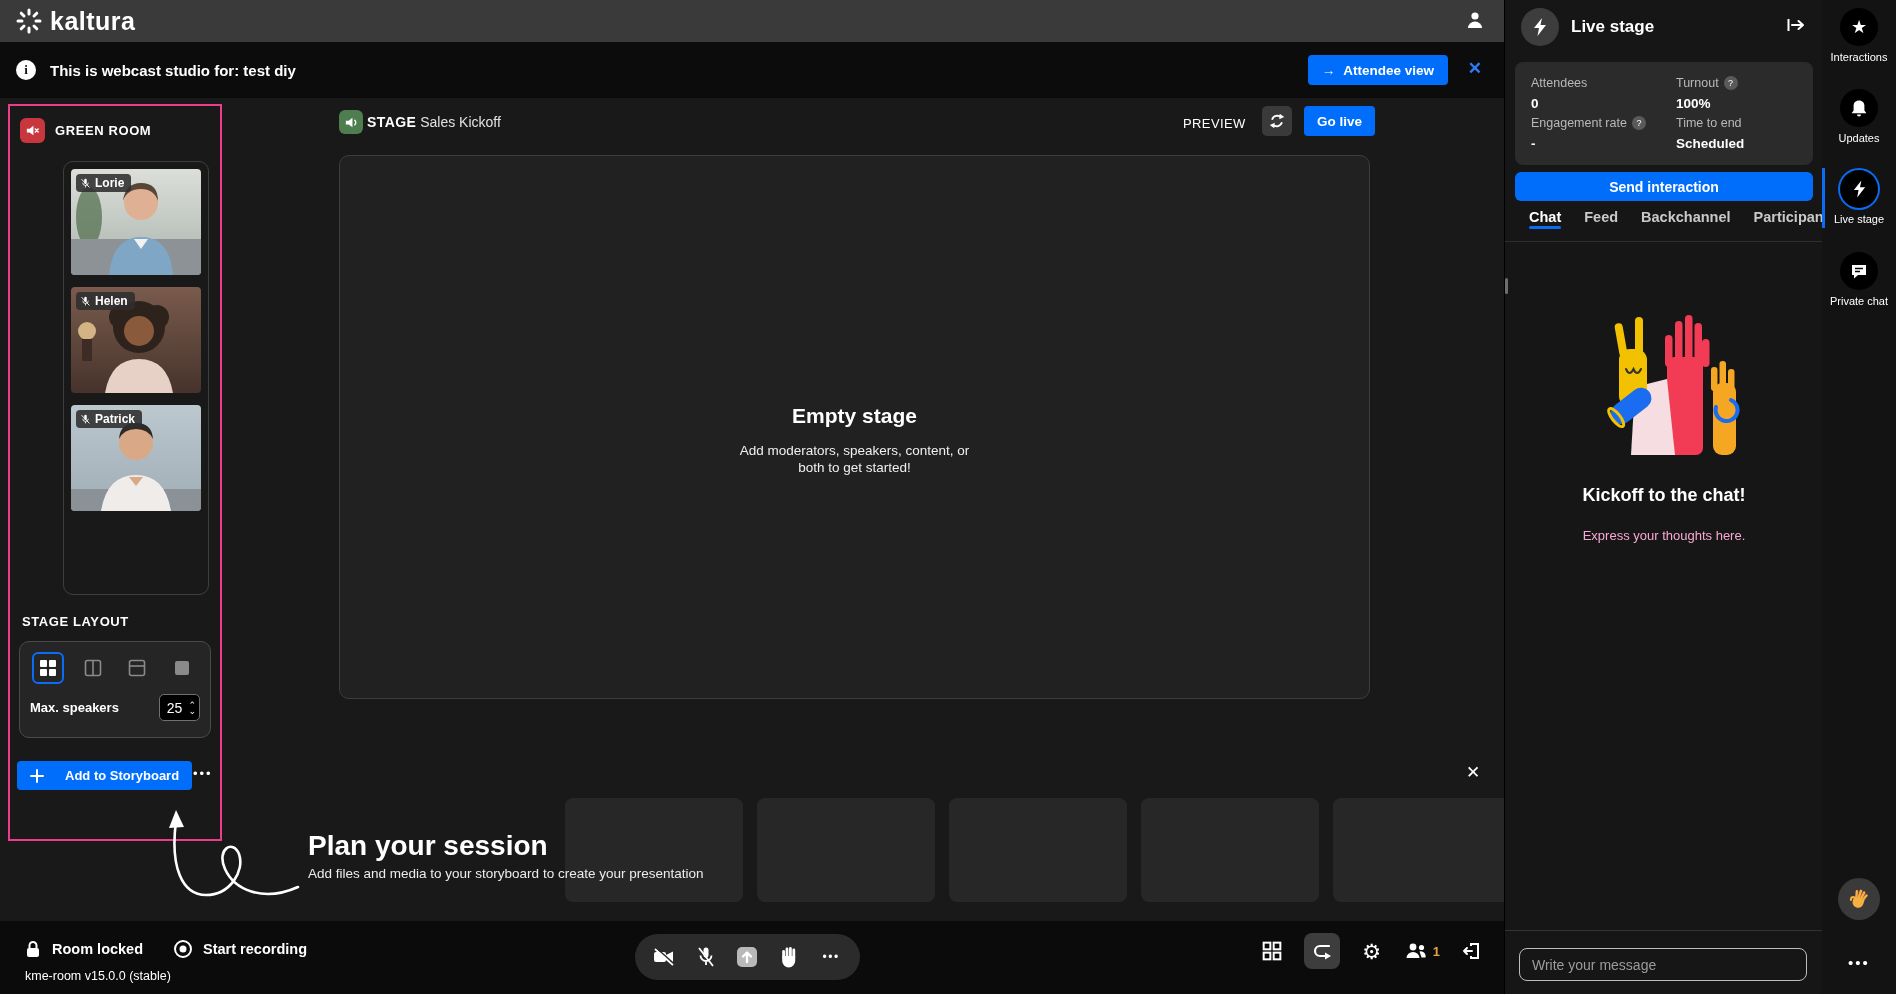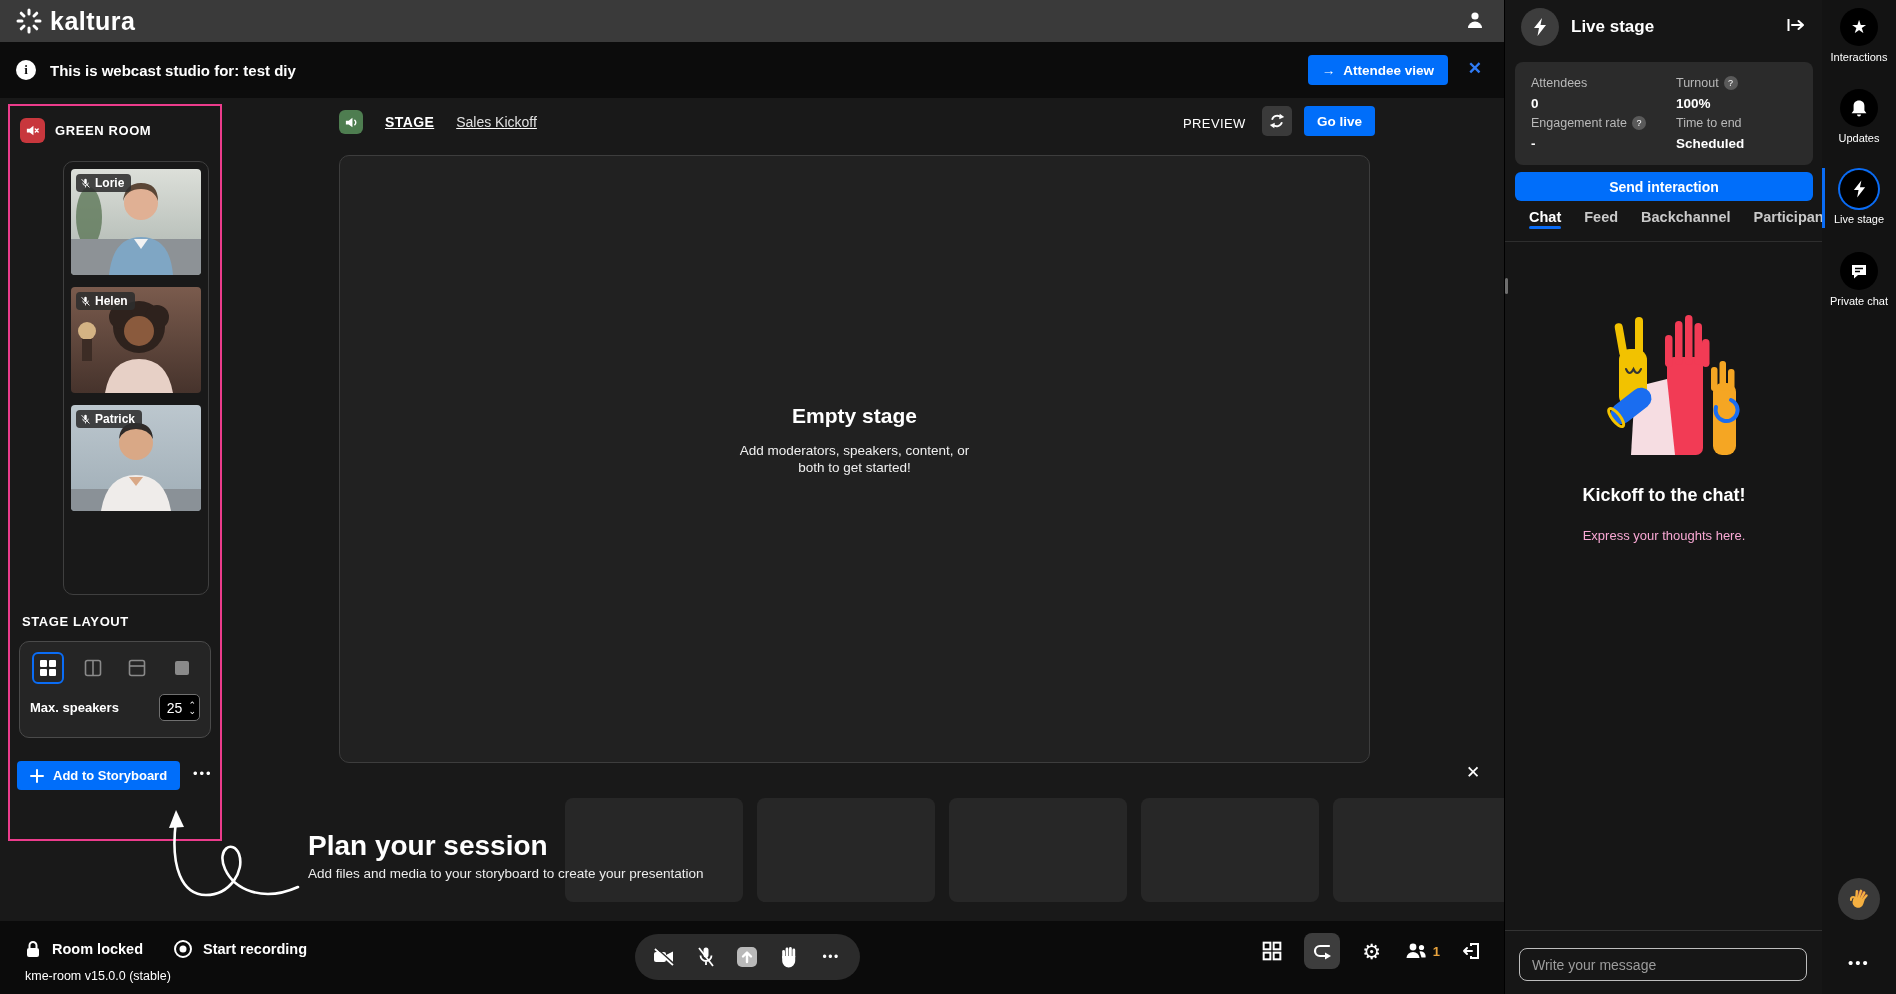--- a/index.html
+++ b/index.html
@@ -38,34 +38,34 @@
   .sl-icons { display:flex; align-items:center; justify-content:space-between; padding:0 2px; height:34px; }
   .sl-opt { width:32px; height:32px; display:flex; align-items:center; justify-content:center; border-radius:6px; cursor:pointer; }
   .sl-opt.sel { border:2px solid #0a6cf5; }
   .sl-max { display:flex; align-items:center; justify-content:space-between; margin-top:9px; }
   .sl-max-label { font-size:13px; font-weight:bold; color:#fff; }
   .spin-box { display:flex; align-items:center; background:#000; border:1px solid #707070; border-radius:5px; height:27px; padding:0 3px 0 0; }
   .spin-box input { width:28px; background:transparent; border:none; color:#fff; font-size:14px; text-align:center; font-family:inherit; outline:none; }
   .spin { display:flex; flex-direction:column; line-height:6px; font-size:9px; color:#fff; cursor:pointer; }
 
   
-  .stage-header { position:absolute; left:339px; top:12px; display:flex; align-items:center; gap:22px;text-decoration:underline; }
+  .stage-header { position:absolute; left:339px; top:12px; display:flex; align-items:center; gap:4px; }
   .stage-speaker { width:24px; height:24px; border-radius:6px; background:#4e7d50; display:flex; align-items:center; justify-content:center; }
   .stage-label { font-size:14px; font-weight:bold; letter-spacing:.4px; }
   .stage-name { font-size:14px; color:#e2e2e2; }
   .preview-label { position:absolute; left:1183px; top:18px; font-size:13px; letter-spacing:.4px; color:#fff; }
   .refresh-btn { position:absolute; left:1262px; top:8px; width:30px; height:30px; background:#3a3a3a; border-radius:5px; display:flex; align-items:center; justify-content:center; cursor:pointer; }
   .golive-btn { position:absolute; left:1304px; top:8px; height:30px; padding:0 13px; background:#006efa; color:#fff; border:none; border-radius:4px; font-size:13.5px; font-weight:bold; cursor:pointer; font-family:inherit;text-align:center; }
-  .stage-box { position:absolute; left:339px; top:57px; width:1031px; height:608px; background:#212121; border:1px solid #3d3d3d; border-radius:10px; }
+  .stage-box { position:absolute; left:339px; top:57px; width:1031px; height:544px; background:#212121; border:1px solid #3d3d3d; border-radius:10px; }
   .empty-wrap { position:absolute; left:0; right:0; top:248px; text-align:center; }
   .empty-title { font-size:21px; font-weight:bold; color:#fff; }
   .empty-sub { margin-top:14px; font-size:13.5px; color:#f0f0f0; line-height:17px; }
 
   
-  .sb-add { position:absolute; left:17px; top:663px; height:29px; padding:0 13px; background:#006efa; border:none; border-radius:4px; color:#fff; font-size:13px; font-weight:bold; display:flex; align-items:center; gap:9px; cursor:pointer; font-family:inherit; }
+  .sb-add { position:absolute; left:17px; top:663px; height:29px; padding:0 13px; background:#006efa; border:none; border-radius:4px; color:#fff; font-size:13px; font-weight:bold; display:flex; align-items:center; gap:21px; cursor:pointer; font-family:inherit; }
   .sb-more { position:absolute; left:193px; top:668px; color:#fff; font-size:13px; letter-spacing:2px; cursor:pointer; }
   .sb-close { position:absolute; left:1466px; top:664px; color:#fff; font-size:17px; cursor:pointer; }
   .sb-tiles { position:absolute; left:565px; top:700px; display:flex; gap:14px; width:939px; overflow:hidden; }
   .sb-tile { width:178px; height:104px; background:#272727; border-radius:8px; flex:0 0 auto; }
   .sb-arrow { position:absolute; left:112px; top:705px; }
   .sb-title { position:absolute; left:308px; top:732px; font-size:28px; font-weight:bold; color:#fff; }
   .sb-sub { position:absolute; left:308px; top:768px; font-size:13.5px; color:#ececec; }
 
   
   .bottombar { position:absolute; left:0; top:921px; width:1504px; height:73px; background:#0b0b0b; }

